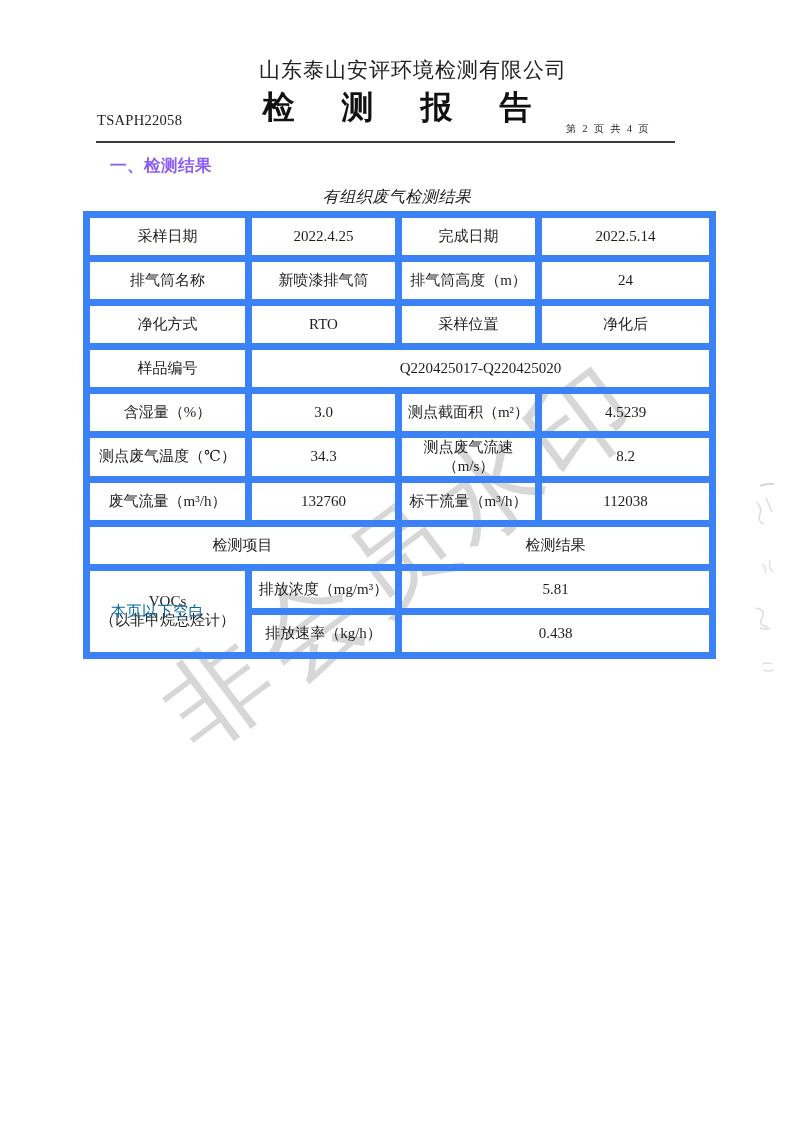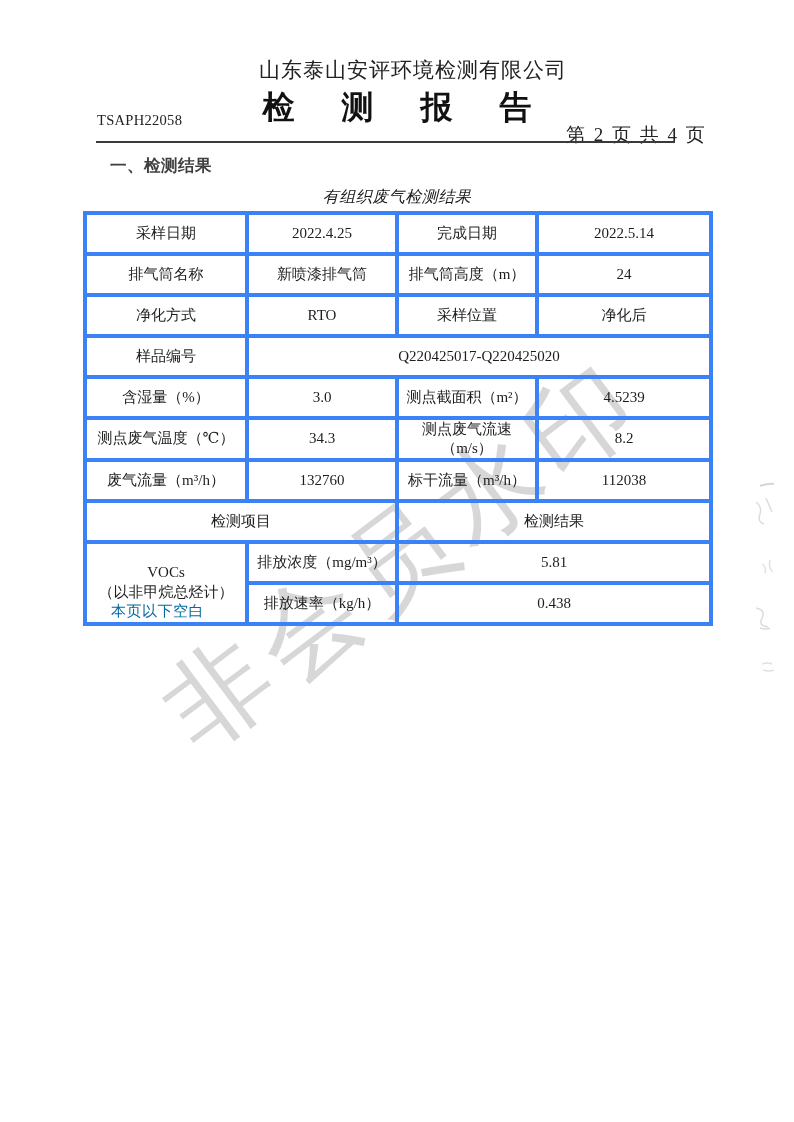--- a/index.html
+++ b/index.html
@@ -36,41 +36,41 @@
     text-align:center;font-size:32px;font-weight:700;color:#111;
     letter-spacing:47px;padding-left:47px;box-sizing:border-box;
     white-space:nowrap;
   }
   .report-no{
     position:absolute;left:97px;top:112px;
     font-size:14.5px;letter-spacing:0.3px;color:#222;
   }
   .page-indicator{
     position:absolute;left:566px;top:122px;
-    font-size:19px;letter-spacing:2px;color:#222;
+    font-size:10px;letter-spacing:2px;color:#222;
   }
   .header-rule{
     position:absolute;left:96px;top:141px;width:579px;height:0;
     border-top:2px solid #3a3a3a;
   }
   .section-heading{
     position:absolute;left:110px;top:155px;
     font-family:"Liberation Sans","DejaVu Sans",sans-serif;
-    font-size:16.5px;font-weight:700;letter-spacing:0.5px;color:#404040;
+    font-size:16.5px;font-weight:700;letter-spacing:0.5px;color:#8b5cf6;
   }
   .table-title{
     position:absolute;top:187px;left:0;width:100%;
     text-align:center;font-size:16px;letter-spacing:0.5px;color:#1b1b1b;font-style:italic;
   }
   table.results{
     position:absolute;left:83px;top:211px;width:626px;
     border-collapse:collapse;table-layout:fixed;
   }
   table.results td{
-    border:4px solid #3b82f6;
+    border:7px solid #3b82f6;
     height:37px;
     padding:0 2px;
     text-align:center;vertical-align:middle;
     font-size:15px;line-height:1.25;color:#1d1d1d;
     overflow:hidden;
   }
   .vocs-cell div{line-height:1.3;}
   .footer-note{
     position:absolute;left:111px;top:602px;
     font-size:15px;letter-spacing:0.5px;color:#0369a1;

